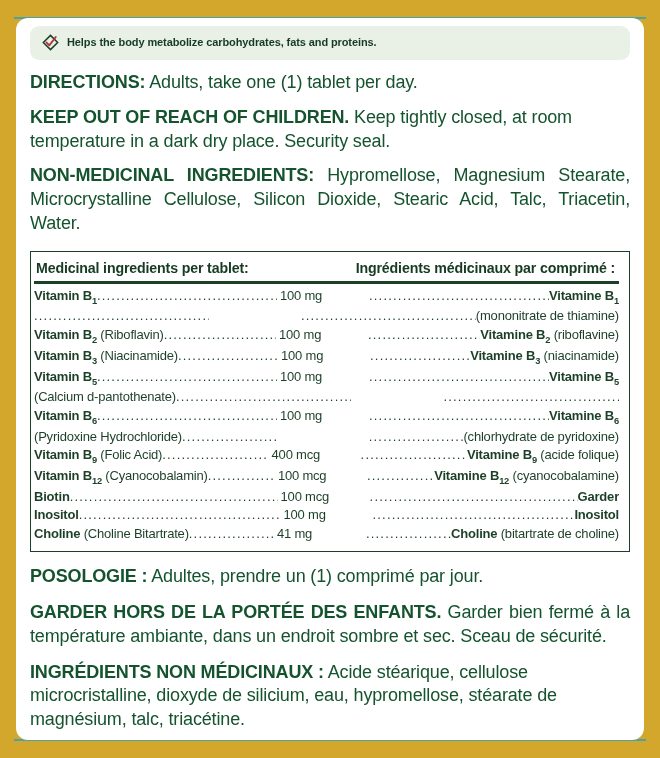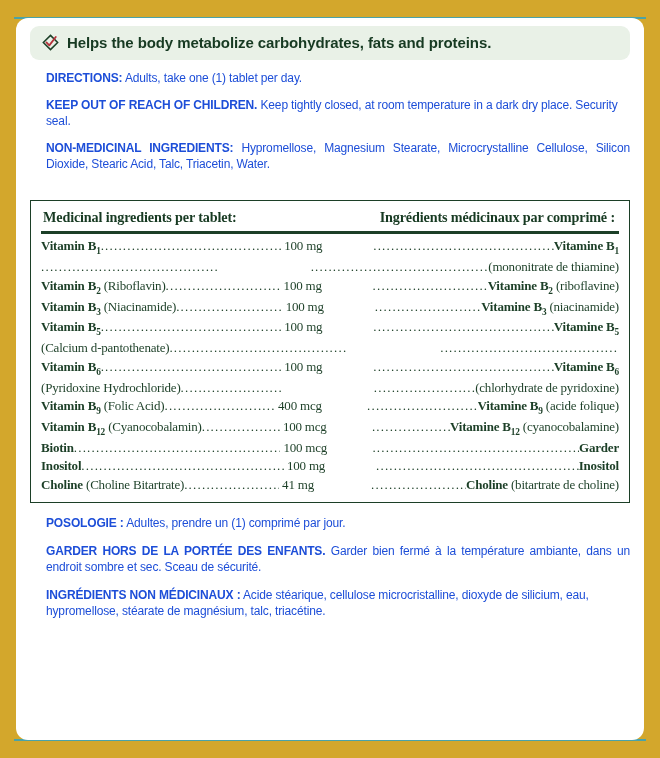--- a/index.html
+++ b/index.html
@@ -60,62 +60,60 @@
     background: #e9f1e7;
     border-radius: 9px;
     padding: 8px 10px 9px 12px;
     display: flex;
     align-items: center;
     gap: 8px;
   }
   .claim-banner.bottom { margin-top: 2px; }
 
   .claim-text {
-    font-size: 15px;
+    font-size: 11px;
     font-weight: bold;
     color: #173a22;
     letter-spacing: -0.1px;
     line-height: 1.15;
   }
 
   .check-diamond {
     flex: 0 0 auto;
     width: 17px;
     height: 17px;
     position: relative;
     display: block;
   }
 
   
   .para {
-    color: #1d4ed8;
-    font-size: 12px;
+    color: #14532d;
+    font-size: 18px;
     line-height: 1.32;
     letter-spacing: -0.15px;
-    margin-left: 16px;
   }
   .para b, .para strong {
     font-weight: bold;
   }
   .para.justify { text-align: justify; }
 
   #directions     { margin-top: 11px; }
   #keep-out       { margin-top: 11px; }
   #non-medicinal  { margin-top: 11px; }
 
   #posologie      { margin-top: 13px; }
   #garder         { margin-top: 12px; }
   #ingredients-fr { margin-top: 12px; }
 
   
   #ingredients-table {
-    margin-top: 28px;
+    margin-top: 15px;
     border: 1.5px solid #1c3f27;
-    padding: 6px 10px 8px 10px;
-    font-family: Liberation Serif, serif;
+    padding: 6px 10px 8px 3px;
   }
 
   .tbl-header {
     display: flex;
     justify-content: space-between;
     align-items: baseline;
     font-size: 14.2px;
     font-weight: bold;
     color: #173a22;
     letter-spacing: -0.15px;

